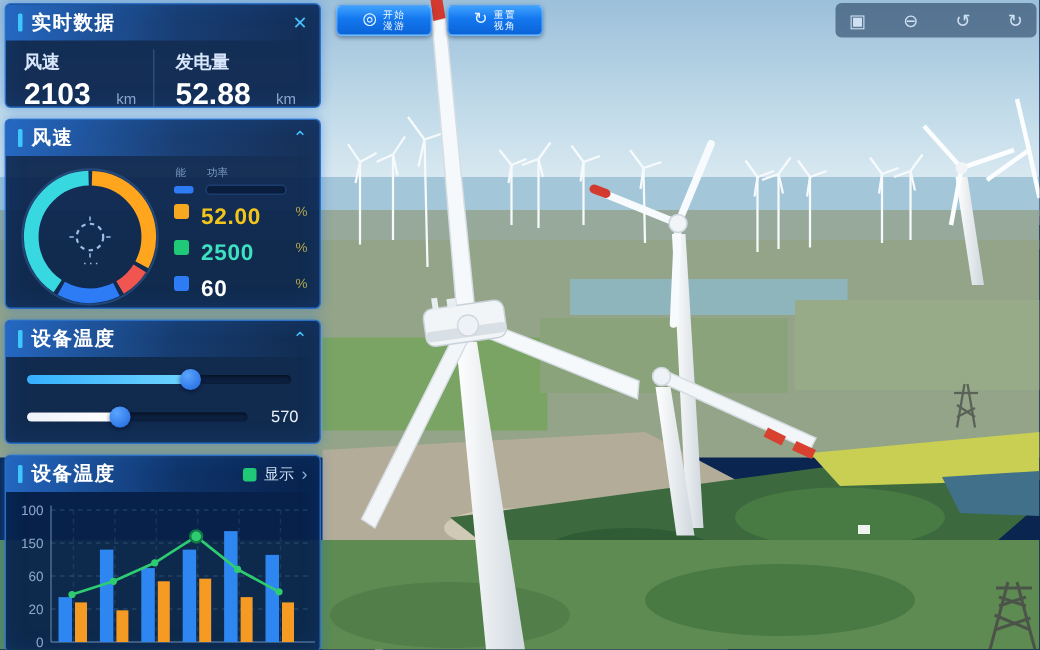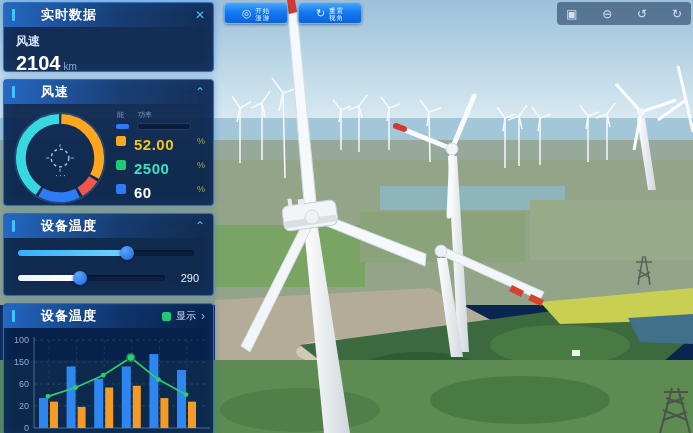--- a/index.html
+++ b/index.html
@@ -23,31 +23,31 @@
     justify-content:space-between; padding:0 9px; }
   #win-controls .wc { color:#d9e9fb; font-size:12px; line-height:12px; cursor:pointer; opacity:.92; }
 
   
   #sidebar { position:absolute; left:3px; top:2px; width:211px; display:flex; flex-direction:column; gap:7px; }
   .panel { background:rgba(7,33,74,.93); border:1px solid rgba(48,126,219,.85); border-radius:4px;
     box-shadow:0 0 7px rgba(30,110,220,.45), inset 0 0 14px rgba(25,90,180,.22); overflow:hidden; }
   .panel-header { height:24px; display:flex; align-items:center; padding:0 8px;
     background:linear-gradient(90deg, rgba(39,110,205,.9) 0%, rgba(39,110,205,.25) 55%, rgba(39,110,205,0) 100%); }
   .accent { width:3px; height:12px; background:#3ec6ff; border-radius:1px; margin-right:6px; flex:none; }
-  .panel-title { color:#ffffff; font-size:13px; font-weight:bold; letter-spacing:1px;margin-left:20px; }
+  .panel-title { color:#ffffff; font-size:13px; font-weight:bold; letter-spacing:1px; }
   .header-right { margin-left:auto; display:flex; align-items:center; gap:5px; }
   .hdr-icon { color:#49c0ff; font-size:12px; line-height:12px; cursor:pointer; }
 
   
   .stats { display:flex; padding:6px 10px 8px 12px; }
   .stat { flex:1; }
   .stat + .stat { border-left:1px solid rgba(120,170,230,.25); padding-left:14px; }
   .stat .s-label { color:#d7e6fa; font-size:12px; font-weight:bold; margin-bottom:2px; }
   .stat .s-value { color:#ffffff; font-size:20px; font-weight:bold; }
-  .stat .s-unit { color:#8aa6cd; font-size:10px; font-weight:normal; margin-left:3px; }
+  .stat .s-unit { color:#8aa6cd; font-size:10px; font-weight:normal; margin-left:17px; }
 
   
   .gauge-body { display:flex; padding:4px 8px 6px 6px; align-items:center; }
   .legend-col { margin-left:6px; flex:1; }
   .mini-labels { display:flex; gap:14px; color:#7f9cc4; font-size:7px; margin:2px 0 3px 1px; }
   .mini-row { display:flex; align-items:center; gap:8px; margin-bottom:6px; }
   .mini-bar { width:13px; height:5px; border-radius:2px; }
   .mini-track { width:54px; height:7px; border-radius:3px; background:#0a1d3c; overflow:hidden; border:1px solid rgba(60,120,200,.35); }
   .mini-fill { height:100%; border-radius:3px; background:linear-gradient(90deg,#2bd584,#0fa45e); position:relative; }
   .mini-fill::after { content:""; position:absolute; right:0; top:0; width:7px; height:100%; background:#0a8a50; border-radius:0 3px 3px 0; }
@@ -283,21 +283,25 @@
     <div class="panel-header">
       <span class="accent"></span>
       <span class="panel-title">实时数据</span>
       <span class="header-right">
           <span class="hdr-icon">✕</span>
         </span>
     </div>
     <div class="stats">
       <div class="stat">
         <div class="s-label">风速</div>
-        <div class="s-value"><span>2104</span><span class="s-unit">km</span></div>
+        <div class="s-value"><span>2103</span><span class="s-unit">km</span></div>
+      </div>
+      <div class="stat">
+        <div class="s-label">发电量</div>
+        <div class="s-value"><span>52.88</span><span class="s-unit">km</span></div>
       </div>
     </div>
   </div>
 
   <div class="panel" style="height:127px">
     <div class="panel-header">
       <span class="accent"></span>
       <span class="panel-title">风速</span>
       <span class="header-right">
           <span class="hdr-icon">⌃</span>
@@ -364,21 +368,21 @@
         <div class="track" id="track-1" style="width:176px">
           <div class="fill" id="fill-1" style="width: 62%; background: linear-gradient(90deg, rgb(53, 176, 255), rgb(111, 212, 255));"></div>
             <div class="thumb" id="thumb-1" style="left: 62%;"></div>
         </div>
       </div>
       <div class="slider-row">
         <div class="track" id="track-2" style="width:148px">
           <div class="fill" id="fill-2" style="width: 42%; background: linear-gradient(90deg, rgb(238, 243, 250), rgb(255, 255, 255));"></div>
             <div class="thumb" id="thumb-2" style="left: 42%;"></div>
         </div>
-        <span class="slider-value">290</span>
+        <span class="slider-value">570</span>
       </div>
     </div>
   </div>
 
   <div class="panel" style="height:132px">
     <div class="panel-header">
       <span class="accent"></span>
       <span class="panel-title">设备温度</span>
       <span class="header-right chart-legend">
         <span class="sq" id="chart-legend-sq" style="background: rgb(31, 201, 120);"></span>

